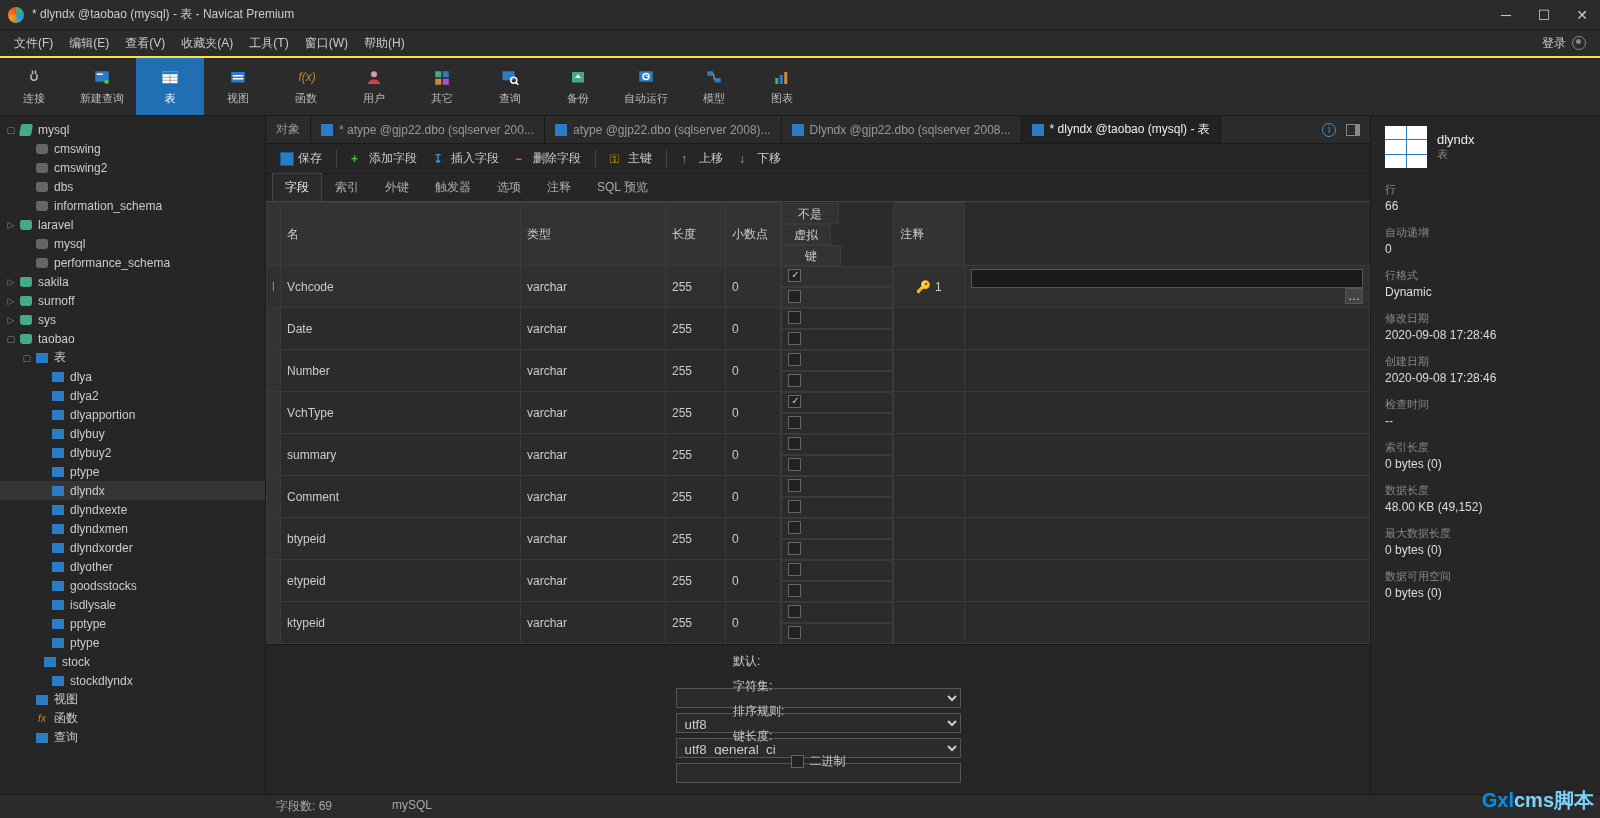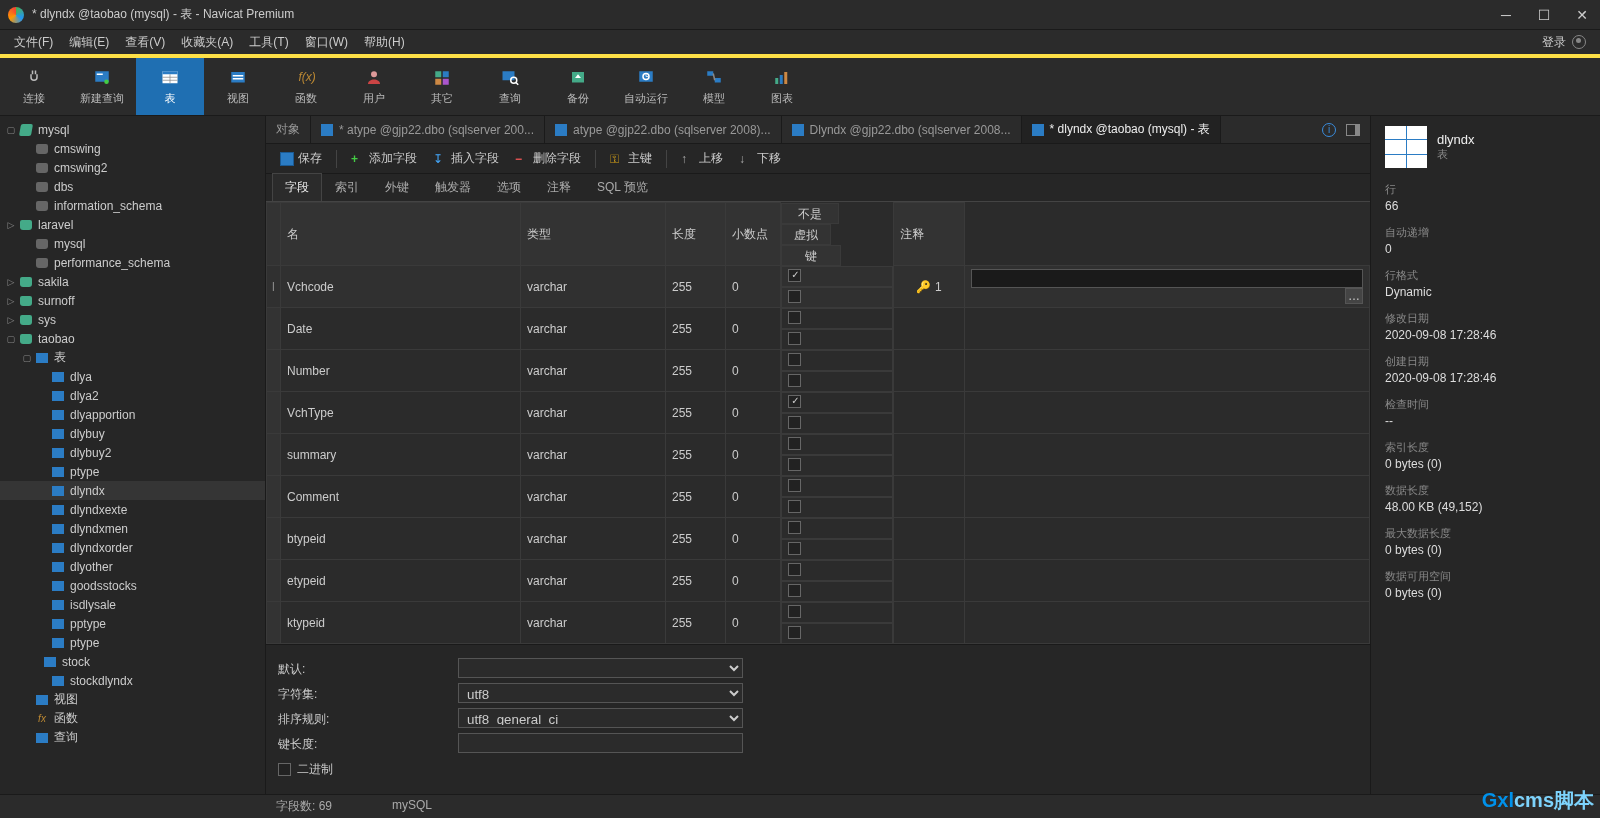--- a/index.html
+++ b/index.html
@@ -6,21 +6,21 @@
 body { background: #2b2b2b; color: #ccc; font-size: 12px; overflow: hidden; width: 1600px; height: 818px; position: relative; }
 
 
 .titlebar { height: 30px; background: #2b2b2b; display: flex; align-items: center; padding: 0 8px; border-bottom: 1px solid #1a1a1a; }
 .titlebar .app-icon { width: 16px; height: 16px; margin-right: 8px; background: conic-gradient(#4caf50, #2196f3, #ff9800, #f44336); border-radius: 50%; }
 .titlebar .title { flex: 1; color: #ccc; }
 .titlebar .win-controls { display: flex; gap: 18px; color: #ccc; font-size: 14px;}
 .titlebar .win-controls span { cursor: pointer; width: 20px; text-align: center; }
 
 
-.menubar { height: 28px; background: #2b2b2b; display: flex; align-items: center; padding: 0 6px; border-bottom: 4px solid #fde047; justify-content: space-between;}
+.menubar { height: 28px; background: #2b2b2b; display: flex; align-items: center; padding: 0 6px; border-bottom: 2px solid #fde047; justify-content: space-between;}
 .menubar .left { display:flex;}
 .menubar .item { padding: 4px 8px; cursor: pointer; }
 .menubar .right { display: flex; align-items: center; gap: 6px; padding-right: 8px;}
 .menubar .right .login-icon { width:14px; height:14px; border:1px solid #888; border-radius:50%; position:relative;}
 .menubar .right .login-icon::after { content:""; position:absolute; width:5px; height:5px; border-radius:50%; background:#888; top:2px; left:3px;}
 
 
 .toolbar { height: 58px; background: #2b2b2b; display: flex; border-bottom: 1px solid #1a1a1a; }
 .toolbar .btn { width: 68px; display: flex; flex-direction: column; align-items: center; justify-content: center; gap: 3px; cursor: pointer; color: #bbb; font-size: 11px;}
 .toolbar .btn.active { background: #1f6fb2; color: #fff; }
@@ -80,21 +80,21 @@
 .fields-grid tr.row-sel td { background:#303030;}
 .fields-grid .chk { width:13px; height:13px; border:1px solid #666; display:inline-block; background:#222;}
 .fields-grid .chk.on::after { content:"✓"; color:#ccc; font-size:10px; position:relative; top:-3px; left:1px;}
 .fields-grid .keycell { text-align:center;}
 .key-mark { color:#d4a017; font-size:12px;}
 .editing-input { background:#1a1a1a; border:1px solid #555; width:100%; color:#ccc; padding:1px 4px;}
 .ellips-btn { float:right; width:18px; height:16px; background:#444; color:#ccc; text-align:center; line-height:14px; border:1px solid #555; cursor:pointer;}
 
 
 .lower-props { height: 150px; border-top:1px solid #1a1a1a; background:#262626; padding:8px 12px;}
-.prop-row { display:flex; align-items:flex-end; height:25px; gap:10px;}
+.prop-row { display:flex; align-items:center; height:25px; gap:18px;flex-direction:column;}
 .prop-row label { width:170px; color:#ccc;}
 .prop-row select, .prop-row input[type=text] { width:285px; background:#2b2b2b; border:1px solid #555; color:#ccc; padding:2px 4px; height:20px;}
 .prop-row .cb { display:flex; align-items:center; gap:6px;}
 .prop-row .cb input { appearance:none; width:13px; height:13px; border:1px solid #666; background:#222;}
 
 
 .info-panel { width: 230px; background: #262626; border-left:1px solid #1a1a1a; padding: 10px 14px; overflow-y:auto;}
 .info-header { display:flex; align-items:center; gap:10px; margin-bottom:14px;}
 .info-header .big-ico { width:42px; height:42px; background:#2b7cc4; display:grid; grid-template-columns:1fr 1fr; grid-template-rows:1fr 1fr 1fr; gap:1px;}
 .info-header .big-ico div { background:#fff;}

